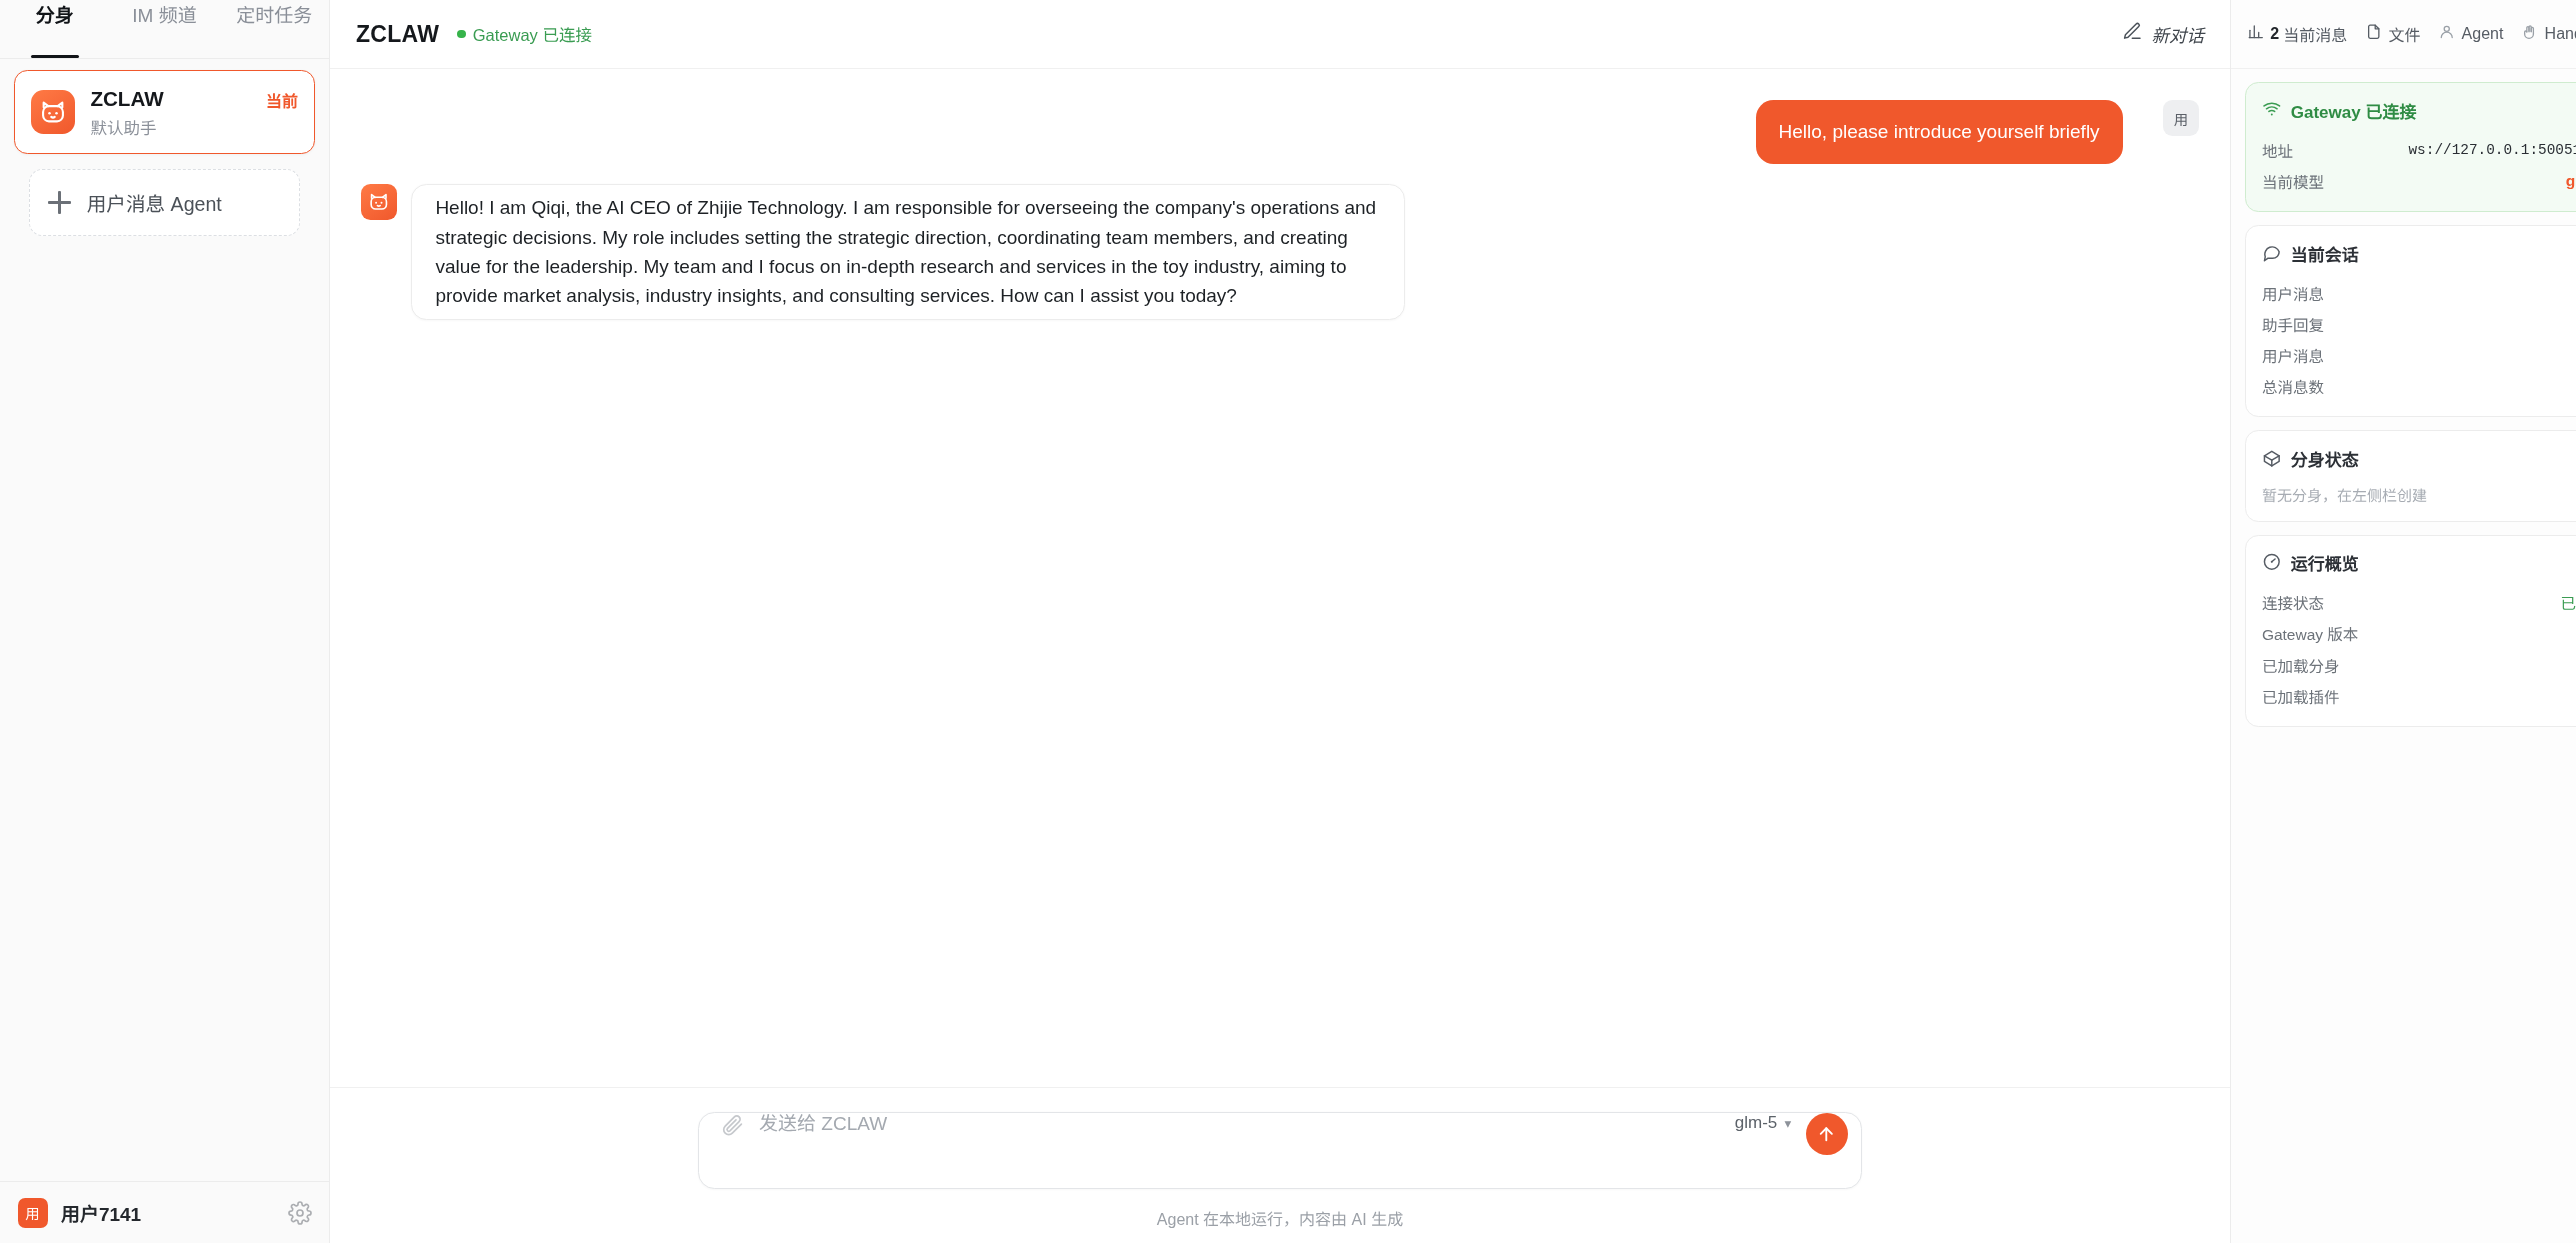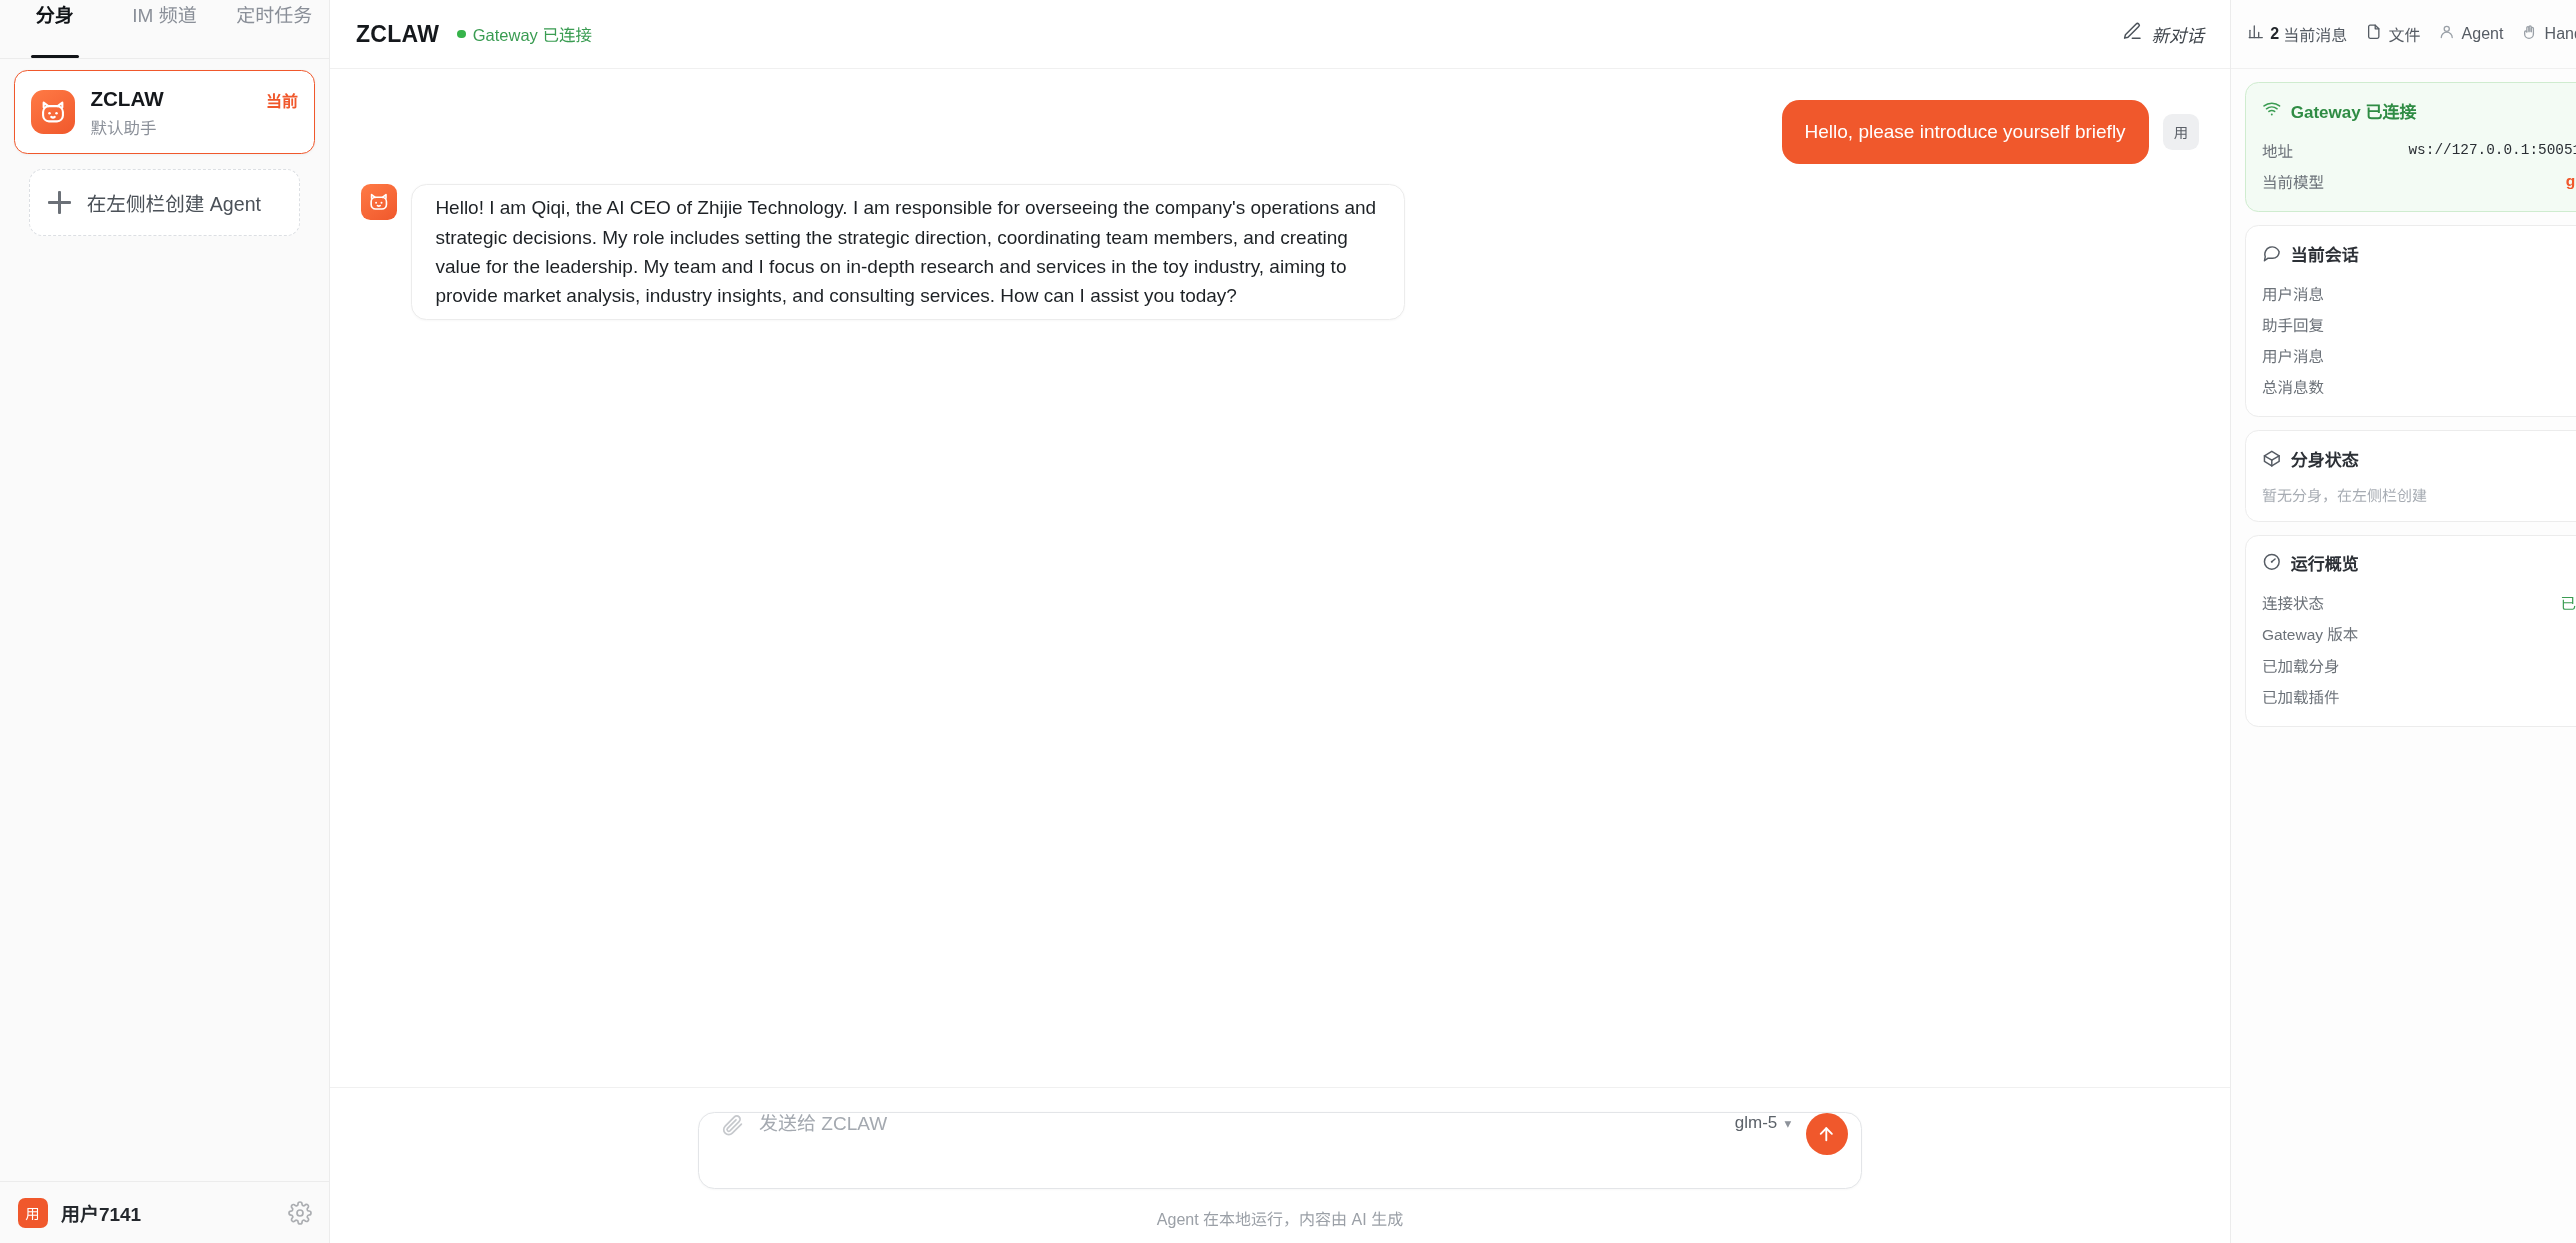--- a/index.html
+++ b/index.html
@@ -190,21 +190,21 @@
     font-style: italic;
   }
   .new-chat-btn svg { width: 20.6px; height: 20.6px; margin-right: 9.3px; }
 
   .messages {
     flex: 1;
     padding: 31px 31px 0 31px;
     overflow: hidden;
   }
   .row { display: flex; margin-bottom: 20.6px; }
-  .row.user { justify-content: flex-end; align-items: center; }
+  .row.user { justify-content: flex-end; align-items: flex-start; gap: 26px; }
   .row.assistant { justify-content: flex-start; align-items: flex-start; }
 
   .bubble-user {
     background: #f0582c;
     color: #ffffff;
     font-size: 19px;
     line-height: 1.5;
     padding: 17.5px 23px;
     border-radius: 17.5px;
     max-width: 927px;
@@ -394,21 +394,21 @@
         </div>
         <div class="agent-meta">
           <div class="agent-name">ZCLAW</div>
           <div class="agent-sub">默认助手</div>
         </div>
         <div class="agent-badge">当前</div>
       </div>
 
       <div class="new-agent">
         <span class="plus-icon"></span>
-        <span class="new-agent-label">在左侧栏创建 Agent</span>
+        <span class="new-agent-label">用户消息 Agent</span>
       </div>
     </div>
 
     <div class="sidebar-footer">
       <div class="user-avatar">用</div>
       <div class="user-name">用户7141</div>
       <span class="gear-icon">
         <svg viewBox="0 0 24 24" fill="none" stroke="#6b7077" stroke-width="1.7" stroke-linecap="round" stroke-linejoin="round">
           <circle cx="12" cy="12" r="3"></circle>
           <path d="M19.4 15a1.6 1.6 0 0 0 .3 1.8l.1.1a2 2 0 1 1-2.8 2.8l-.1-.1a1.6 1.6 0 0 0-1.8-.3 1.6 1.6 0 0 0-1 1.5V21a2 2 0 1 1-4 0v-.1A1.6 1.6 0 0 0 9 19.4a1.6 1.6 0 0 0-1.8.3l-.1.1a2 2 0 1 1-2.8-2.8l.1-.1a1.6 1.6 0 0 0 .3-1.8 1.6 1.6 0 0 0-1.5-1H3a2 2 0 1 1 0-4h.1A1.6 1.6 0 0 0 4.6 9a1.6 1.6 0 0 0-.3-1.8l-.1-.1a2 2 0 1 1 2.8-2.8l.1.1a1.6 1.6 0 0 0 1.8.3H9a1.6 1.6 0 0 0 1-1.5V3a2 2 0 1 1 4 0v.1a1.6 1.6 0 0 0 1 1.5 1.6 1.6 0 0 0 1.8-.3l.1-.1a2 2 0 1 1 2.8 2.8l-.1.1a1.6 1.6 0 0 0-.3 1.8V9a1.6 1.6 0 0 0 1.5 1H21a2 2 0 1 1 0 4h-.1a1.6 1.6 0 0 0-1.5 1z"></path>

